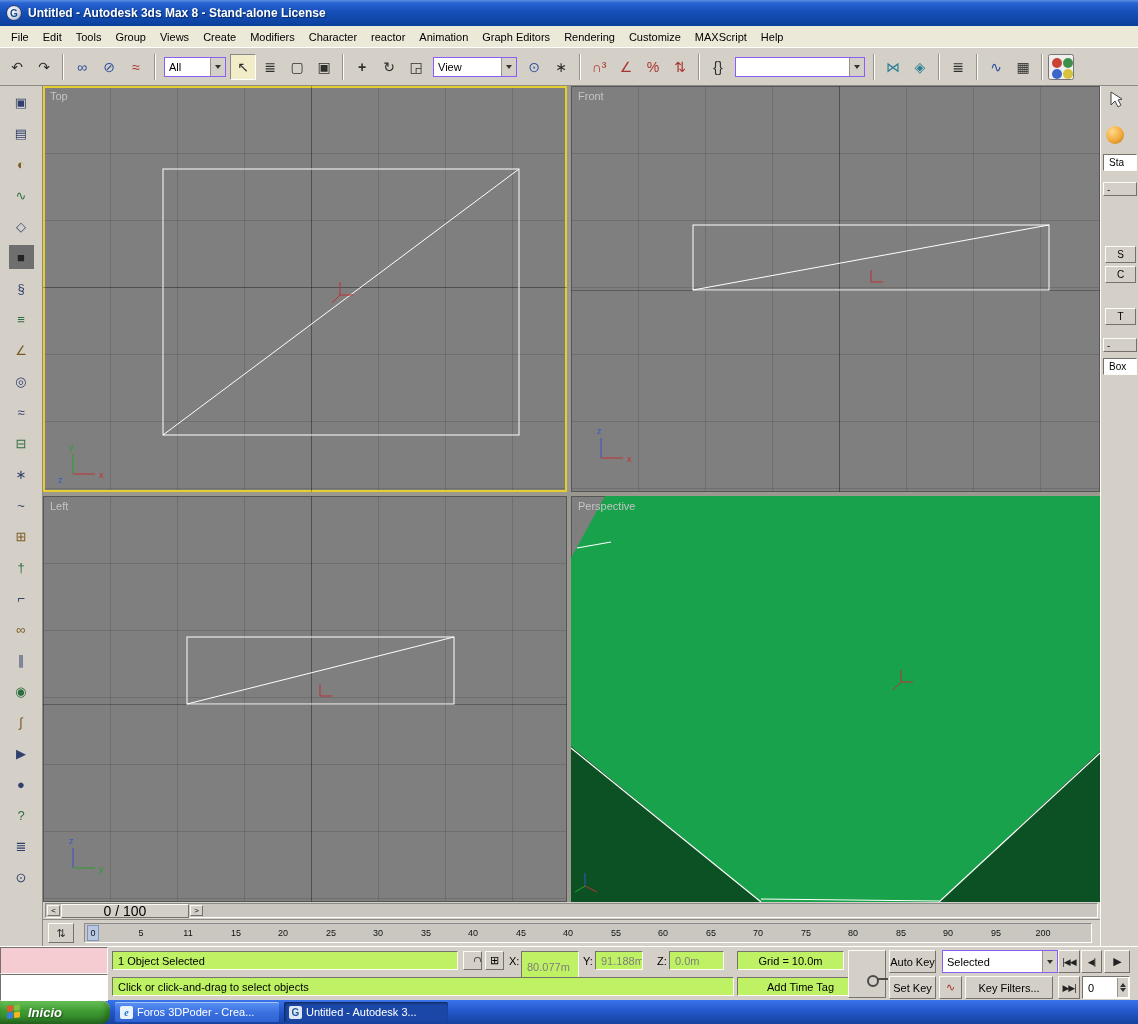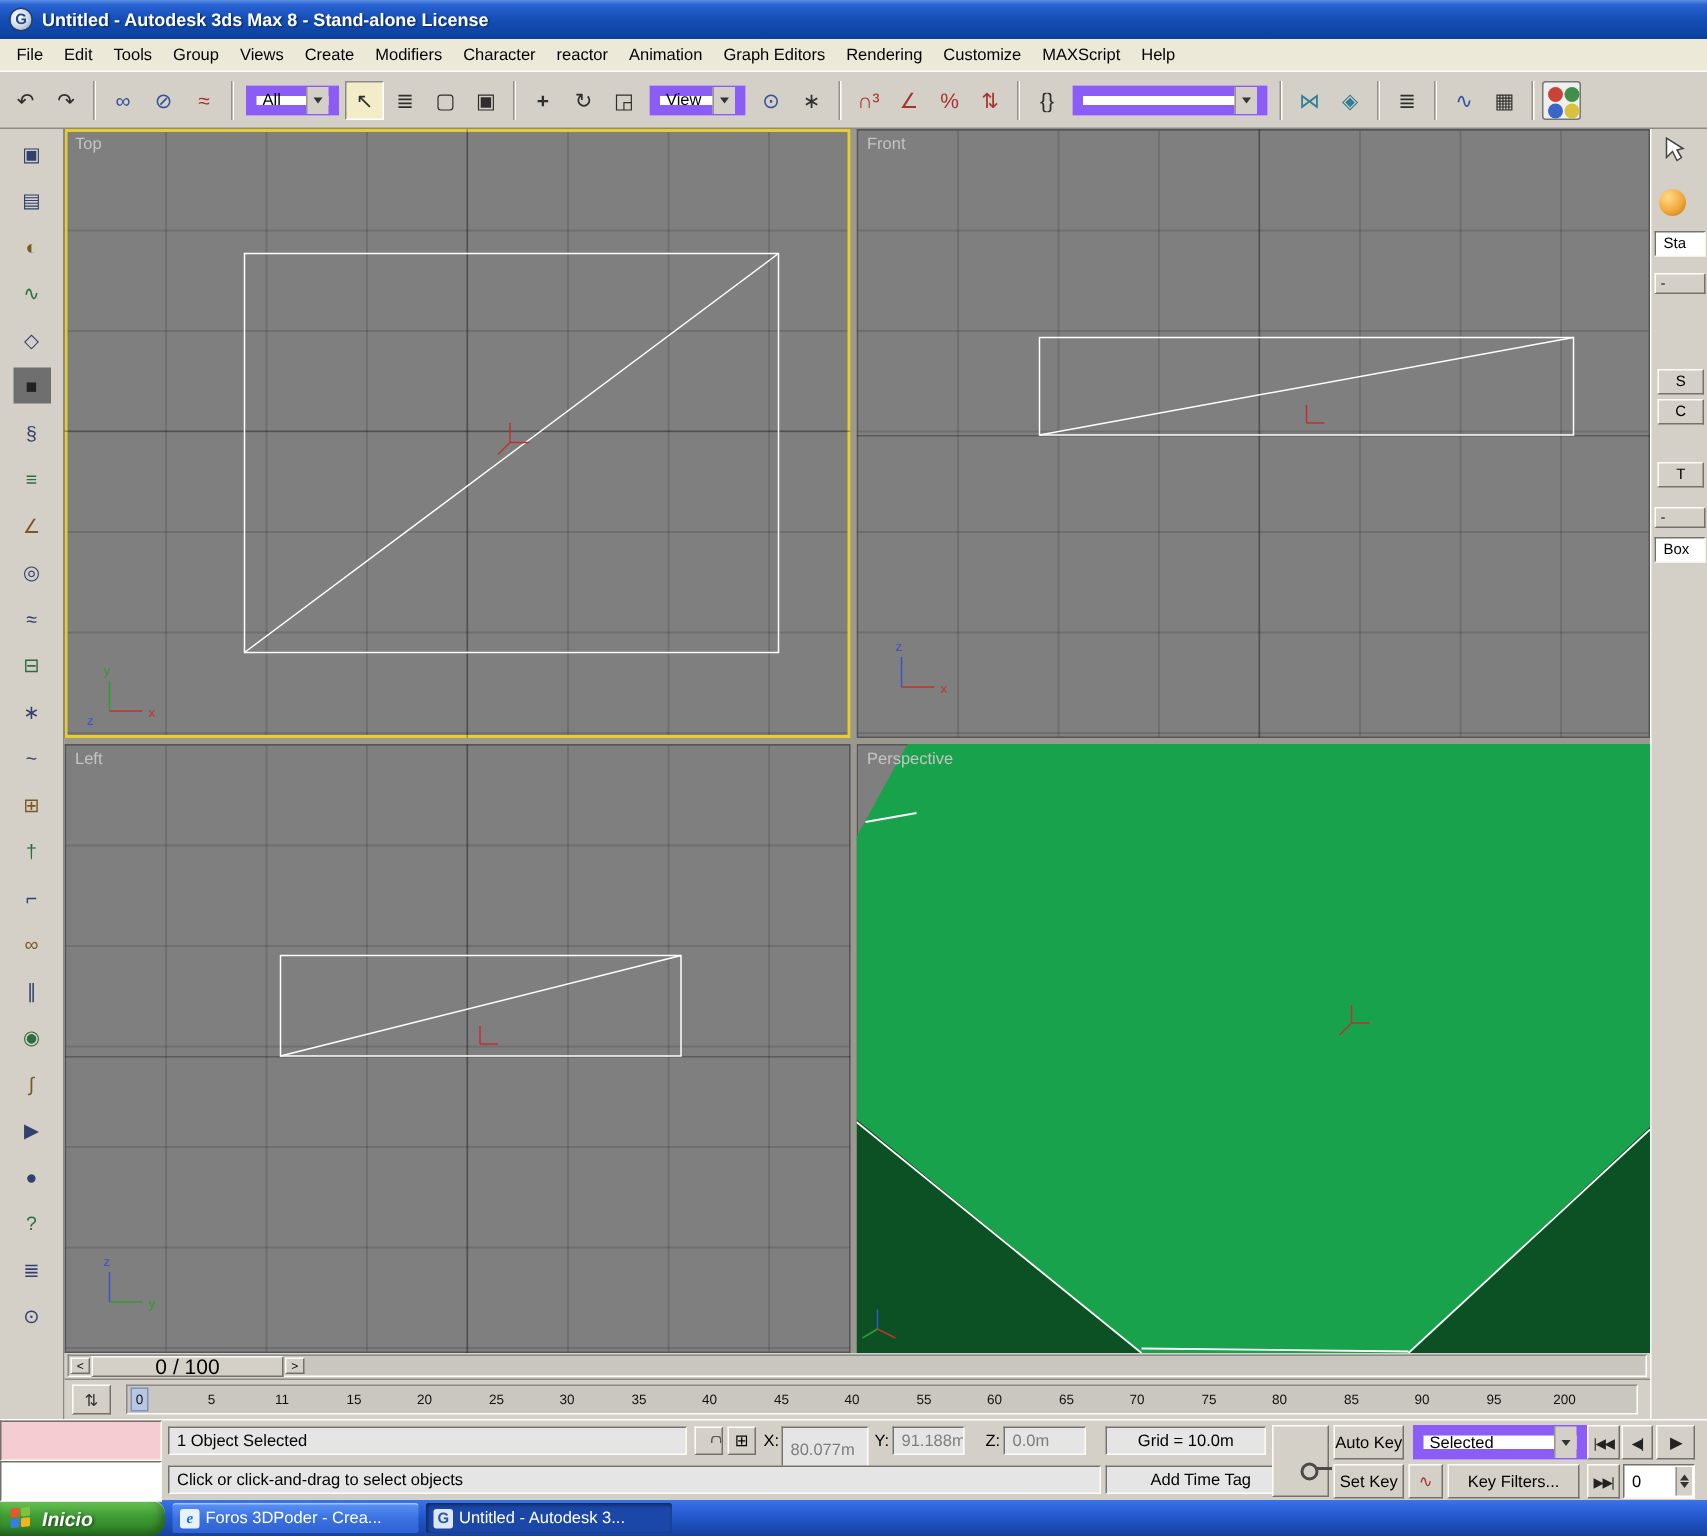--- a/index.html
+++ b/index.html
@@ -14,21 +14,21 @@
   
   .menubar{height:22px;background:#ece9d8;display:flex;align-items:center;padding-left:4px;border-bottom:1px solid #fff}
   .menu-item{padding:3px 7px;cursor:default;white-space:nowrap}
 
   
   .toolbar{height:38px;background:#d4d0c8;display:flex;align-items:center;padding:0 4px;border-bottom:1px solid #8e8b84;gap:1px}
   .tb{width:26px;height:26px;display:flex;align-items:center;justify-content:center;font-size:14px;color:#2e2e2e;background:transparent;border:1px solid transparent;font-family:inherit}
   .tb.red{color:#a8332e}.tb.blue{color:#31529e}.tb.cyan{color:#2e7f96}
   .tb.pressed{background:#f2ecc8;border:1px solid;border-color:#8a8a8a #fff #fff #8a8a8a}
   .sep{width:2px;height:26px;border-left:1px solid #96938c;border-right:1px solid #fdfcf8;margin:0 4px}
-  .dd{height:20px;background:#fff;border:7px solid #8b5cf6;display:flex;align-items:center;font-size:11px;padding-left:4px;margin:0 3px}
+  .dd{height:20px;background:#fff;border:1px solid #8b5cf6;display:flex;align-items:center;font-size:11px;padding-left:4px;margin:0 3px}
   .dd .dd-val{flex:1;overflow:hidden;white-space:nowrap}
   .dd .dd-btn{width:15px;height:18px;background:#d4d0c8;border-left:1px solid #96938c;display:flex;align-items:center;justify-content:center}
   .dd .dd-btn::after{content:"";border:3px solid transparent;border-top:4px solid #333;margin-top:4px}
   .mtl{width:26px;height:26px;display:grid;grid-template-columns:10px 10px;grid-template-rows:10px 10px;gap:1px;padding:2px}
   .mtl i{border-radius:50%;display:block}
 
   
   .workspace{display:flex;height:860px}
   .left-strip{width:43px;background:#d4d0c8;display:flex;flex-direction:column;align-items:center;padding-top:4px;gap:7px;border-right:1px solid #8e8b84}
   .ltb{width:25px;height:24px;display:flex;align-items:center;justify-content:center;font-size:13px;color:#32406e;background:#d4d0c8;border:1px solid transparent}
@@ -54,21 +54,21 @@
   .trackbar{height:26px;background:#d4d0c8;display:flex;align-items:center;position:relative}
   .mce-btn{width:26px;height:20px;margin-left:5px;font-size:11px;display:flex;align-items:center;justify-content:center;color:#333}
   .ruler{position:relative;flex:1;height:20px;margin:0 8px 0 10px;border:1px solid;border-color:#8a8a8a #fff #fff #8a8a8a;background:#cac7c0}
   .cf-marker{position:absolute;left:2px;top:1px;width:12px;height:16px;background:#b9c8e2;border:1px solid #8193b6}
   .tick{position:absolute;top:4px;transform:translateX(-50%);font-size:9px;color:#111}
 
   
   .statusbar{position:relative;height:54px;background:#d4d0c8;border-top:1px solid #fff}
   .abs{position:absolute}
   .r{background:#d4d0c8;border:1px solid;border-color:#fdfbf6 #75726b #75726b #fdfbf6}
-  .s{background:#e5e5e5;border:1px solid;border-color:#75726b #fdfbf6 #fdfbf6 #75726b}
+  .s{background:#bef264;border:1px solid;border-color:#75726b #fdfbf6 #fdfbf6 #75726b}
   .sw{background:#fff;border:1px solid;border-color:#75726b #fdfbf6 #fdfbf6 #75726b}
   .stxt{display:flex;align-items:center;padding:0 5px;font-size:11px;white-space:nowrap;overflow:hidden}
   .ctr{justify-content:center}
   .gray{color:#7e7e7e}
   .listener-pink{background:#f5ccd2;border:1px solid;border-color:#75726b #fdfbf6 #fdfbf6 #75726b}
   .listener-white{background:#fff;border:1px solid;border-color:#75726b #fdfbf6 #fdfbf6 #75726b}
   .lock{position:relative;width:9px;height:7px;background:#5a5a5a;margin:6px auto 0}
   .lock::before{content:"";position:absolute;left:1px;top:-4px;width:5px;height:4px;border:1.5px solid #5a5a5a;border-bottom:none;border-radius:3px 3px 0 0}
   .keyicon{position:relative;width:22px;height:12px;margin:18px auto 0}
   .keyicon::before{content:"";position:absolute;left:0;top:1px;width:8px;height:8px;border:2px solid #4a4a4a;border-radius:50%}
@@ -138,21 +138,21 @@
       <span class="dd-btn"></span>
     </div>
     <button class="tb pressed">↖</button>
     <button class="tb">≣</button>
     <button class="tb">▢</button>
     <button class="tb">▣</button>
     <span class="sep"></span>
     <button class="tb" style="font-weight:bold">+</button>
     <button class="tb">↻</button>
     <button class="tb">◲</button>
-    <div class="dd" style="width:64px">
+    <div class="dd" style="width:84px">
       <span class="dd-val">View</span>
       <span class="dd-btn"></span>
     </div>
     <button class="tb blue">⊙</button>
     <button class="tb">∗</button>
     <span class="sep"></span>
     <button class="tb red">∩³</button>
     <button class="tb red">∠</button>
     <button class="tb red">%</button>
     <button class="tb red">⇅</button>

